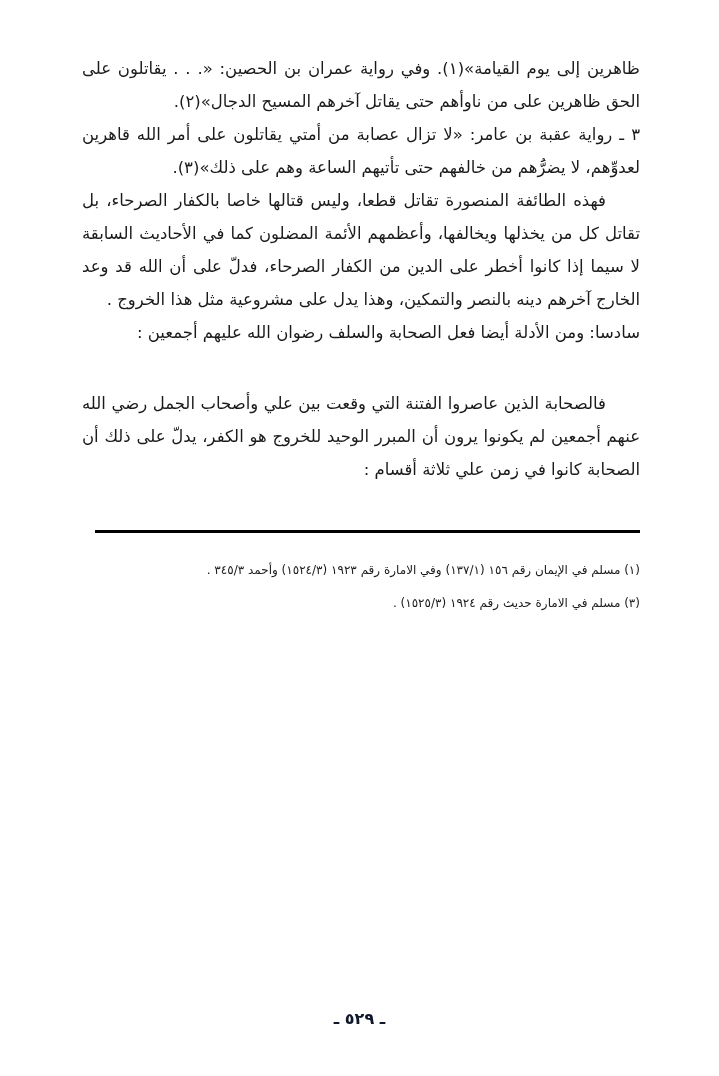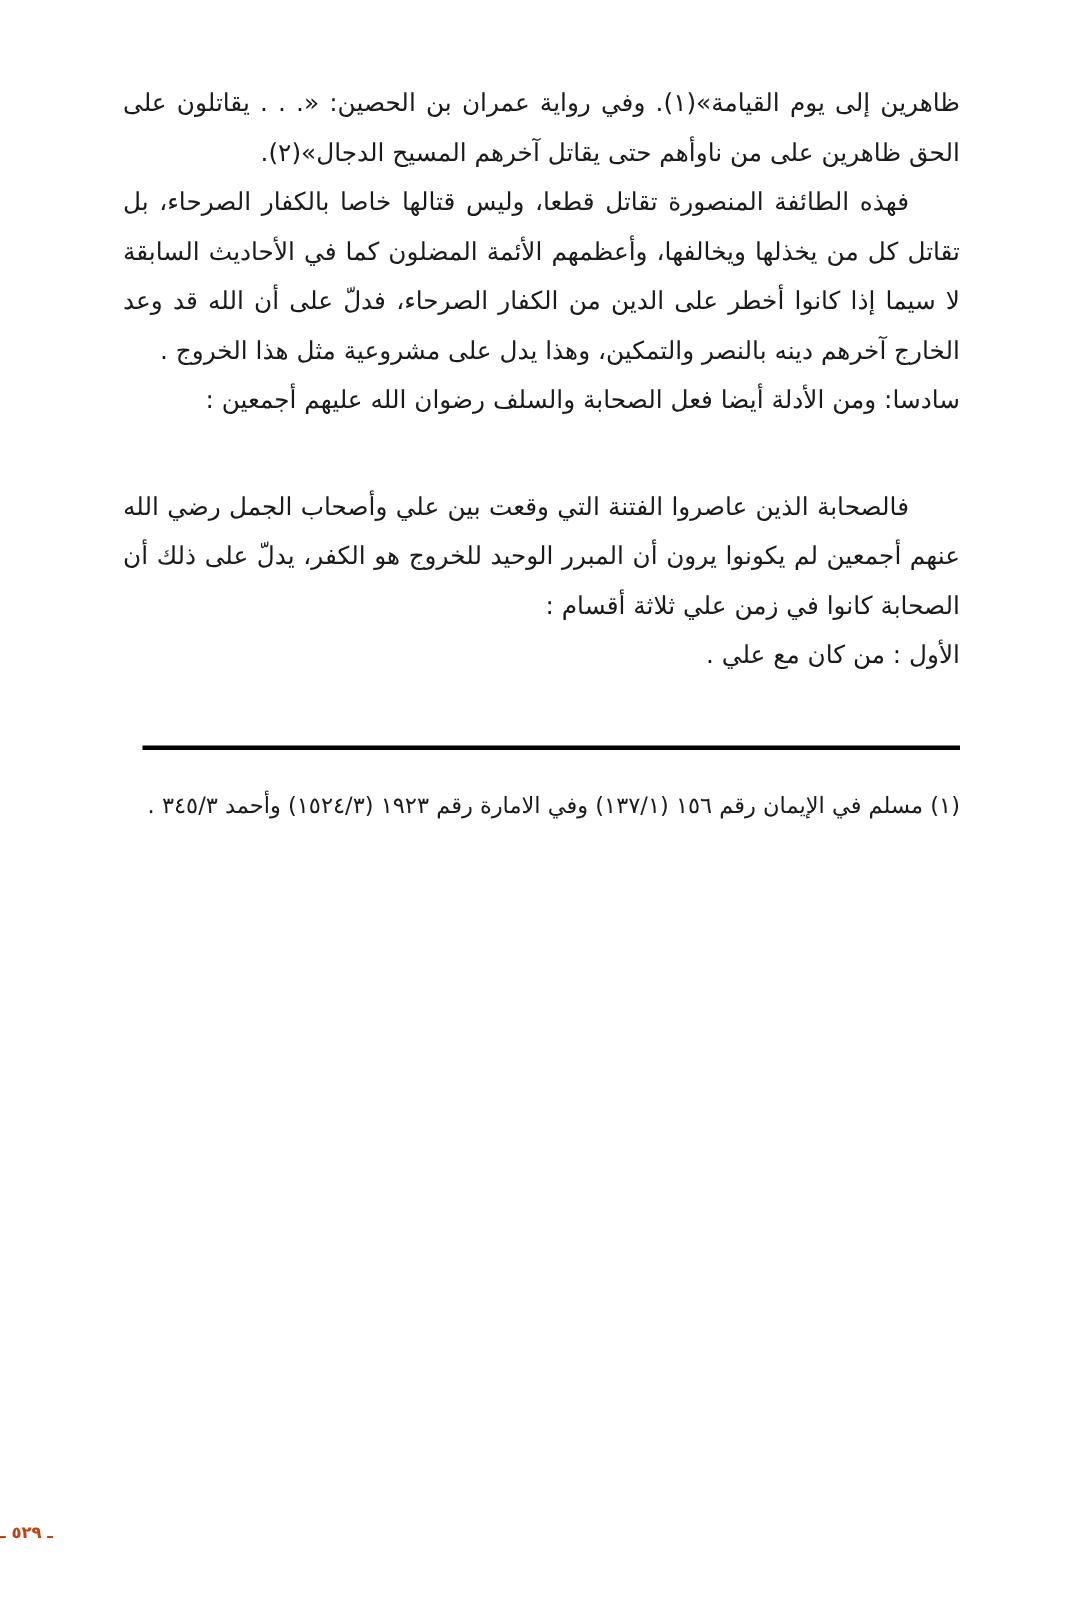--- a/index.html
+++ b/index.html
@@ -46,61 +46,62 @@
     margin-top: 44px;
     width: 545px;
     height: 3px;
     background: #000000;
     border: none;
   }
   .footnotes {
     margin-top: 22px;
   }
   .footnotes p {
-    font-size: 15px;
+    font-size: 12px;
     line-height: 31px;
     padding-right: 28px;
     text-indent: -28px;
     margin-bottom: 2px;
   }
   .fn-indent { margin-right: 16px; }
 
   .page-number {
     position: absolute;
     bottom: 48px;
     left: 0;
     right: 0;
-    text-align: left;
-    font-size: 11px;
+    text-align: center;
+    font-size: 16px;
     font-weight: bold;
-    color: #c2410c;
+    color: #0f172a;
     font-family: "DejaVu Sans", sans-serif;
   }
 </style>
 </head>
 <body>
 
 <div class="page">
 
   <div class="content">
 
     <p class="para-continuation">ظاهرين إلى يوم القيامة»(١). وفي رواية عمران بن الحصين: «. . . يقاتلون على الحق ظاهرين على من ناوأهم حتى يقاتل آخرهم المسيح الدجال»(٢).</p>
 
+    <p class="para-riwaya">٣ ـ رواية عقبة بن عامر: «لا تزال عصابة من أمتي يقاتلون على أمر الله قاهرين لعدوِّهم، لا يضرُّهم من خالفهم حتى تأتيهم الساعة وهم على ذلك»(٣).</p>
 
     <p class="para-taifa">فهذه الطائفة المنصورة تقاتل قطعا، وليس قتالها خاصا بالكفار الصرحاء، بل تقاتل كل من يخذلها ويخالفها، وأعظمهم الأئمة المضلون كما في الأحاديث السابقة لا سيما إذا كانوا أخطر على الدين من الكفار الصرحاء، فدلّ على أن الله قد وعد الخارج آخرهم دينه بالنصر والتمكين، وهذا يدل على مشروعية مثل هذا الخروج .</p>
 
     <p class="heading">سادسا: ومن الأدلة أيضا فعل الصحابة والسلف رضوان الله عليهم أجمعين :</p>
 
     <p class="para-sahaba">فالصحابة الذين عاصروا الفتنة التي وقعت بين علي وأصحاب الجمل رضي الله عنهم أجمعين لم يكونوا يرون أن المبرر الوحيد للخروج هو الكفر، يدلّ على ذلك أن الصحابة كانوا في زمن علي ثلاثة أقسام :</p>
 
-    <p class="line-awwal">الأول : من كان مع علي .</p>
 
     <div class="footnote-divider"></div>
 
     <div class="footnotes">
       <p>(١) مسلم في الإيمان رقم ١٥٦ (١٣٧/١) وفي الامارة رقم ١٩٢٣ (١٥٢٤/٣) وأحمد ٣٤٥/٣ .</p>
+      <p class="fn-indent">(٣) مسلم في الامارة حديث رقم ١٩٢٤ (١٥٢٥/٣) .</p>
     </div>
 
   </div>
 
   <div class="page-number">ـ ٥٢٩ ـ</div>
 
 </div>
 
 </body></html>

